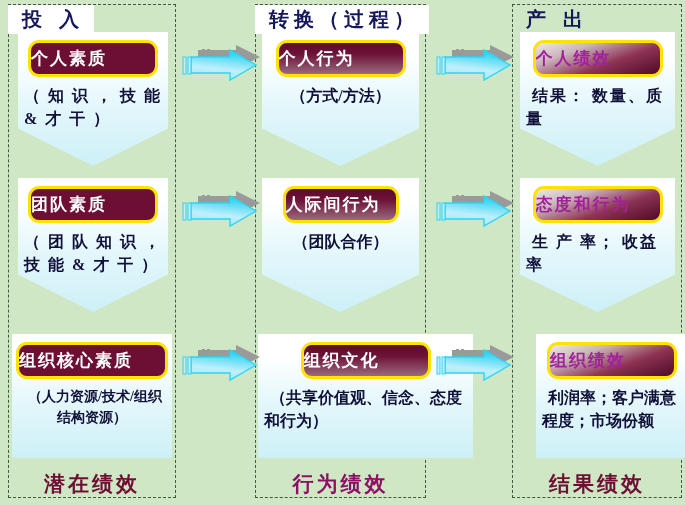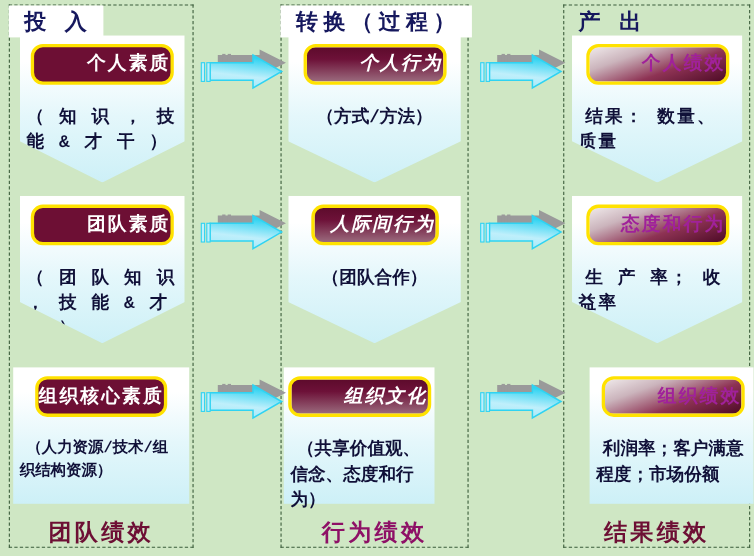--- a/index.html
+++ b/index.html
@@ -59,65 +59,65 @@
   .r0{top:32px;height:134px;}
   .r1{top:178px;height:134px;}
   .r2{top:334px;height:124px;}
 
   
   .c0{left:18px;width:150px;}
   .c1{left:262px;width:157px;}
   .c2{left:520px;width:155px;}
   
   .r2.c0{left:12px;width:160px;}
-  .r2.c1{left:258px;width:137px;}
+  .r2.c1{left:258px;width:167px;padding-left:48px;}
   .r2.c2{left:516px;width:152px;margin-left:20px;}
 
   
   .pill{
     position:absolute;
     left:50%;
     transform:translateX(-50%);
     top:8px;
     border:3px solid #ffe200;
     border-radius:11px;
     box-sizing:border-box;
-    text-align:right;
+    text-align:left;
     font-family:"DejaVu Sans","Liberation Sans",sans-serif;
     font-weight:bold;
     font-size:17px;
     letter-spacing:2px;
     line-height:31px;
     height:37px;
     white-space:nowrap;
     overflow:hidden;
   }
   .pill.w6{width:130px;}
   .pill.w7{width:116px;}
-  .pill.w8{width:120px;}
+  .pill.w8{width:152px;}
 
   
   .fill-solid{background:#6d0f34;color:#ffffff;}
-  .fill-grad1{background:linear-gradient(180deg,#5d0b2c 0%,#6d1138 35%,#9a6a7d 100%);color:#ffffff;font-style:italic;}
+  .fill-grad1{background:linear-gradient(180deg,#5d0b2c 0%,#6d1138 35%,#9a6a7d 100%);color:#ffffff;}
   .fill-grad2{background:linear-gradient(160deg,#efe9ea 0%,#cbb4bc 28%,#8e3354 62%,#4d0a26 100%);color:#a0219a;}
 
   
   .body-text{
     position:absolute;
     left:6px;right:6px;
-    top:64px;
+    top:52px;
     text-align:left;
-    font-family:Liberation Mono, monospace;
+    font-family:Liberation Serif, serif;
     font-weight:bold;
     color:#101038;
     font-size:16px;
     line-height:23px;
     word-break:break-all;
   }
-  .body-text.sz-s{font-size:14px;line-height:21px;}
+  .body-text.sz-s{font-size:14px;line-height:21px;text-align:center;}
   .body-text.center{text-align:center;}
   .body-text.ls{letter-spacing:2px;}
   .body-text.indent{text-indent:6px;}
 
   
   .footer-label{
     position:absolute;
     left:0;right:0;
     bottom:8px;
     text-align:center;
@@ -189,21 +189,21 @@
 </div>
 <div class="card chev r1 c2">
   <div class="pill w6 fill-grad2">态度和行为</div>
   <div class="body-text ls indent">生 产 率； 收益率</div>
 </div>
 <div class="card r2 c2">
   <div class="pill w6 fill-grad2">组织绩效</div>
   <div class="body-text indent">利润率；客户满意程度；市场份额</div>
 </div>
 
-<div class="footer-label fc-maroon" id="ftr0" style="left: 8px; width: 168px; right: auto;">团队绩效</div>
+<div class="footer-label fc-maroon" id="ftr0" style="left: 8px; width: 168px; right: auto;">潜在绩效</div>
 <div class="footer-label fc-purple" id="ftr1" style="left: 255px; width: 171px; right: auto;">行为绩效</div>
 <div class="footer-label fc-maroon" id="ftr2" style="left: 512px; width: 170px; right: auto;">结果绩效</div>
 
 <div id="arrow-layer">
     <div class="arrow" style="left: 178px; top: 44px;">
       <svg viewBox="0 0 84 42" xmlns="http://www.w3.org/2000/svg">
         <defs>
           <linearGradient id="g178_44" x1="0" y1="1" x2="0.25" y2="0">
             <stop offset="0%" stop-color="#9ee8f8"></stop>
             <stop offset="45%" stop-color="#bfeffb"></stop>

